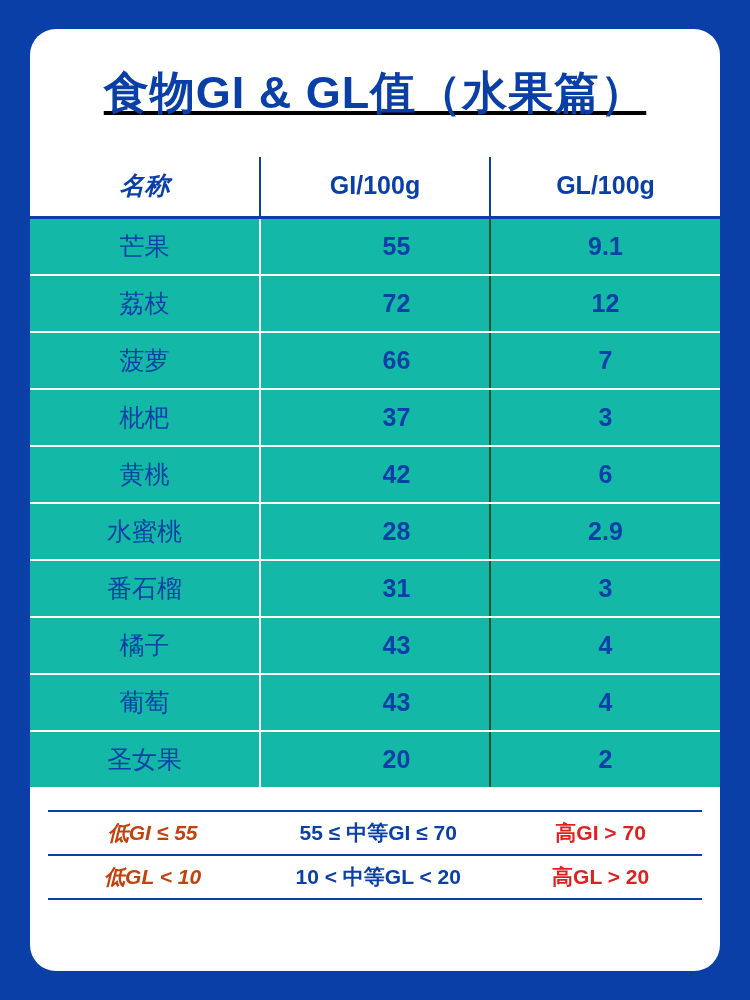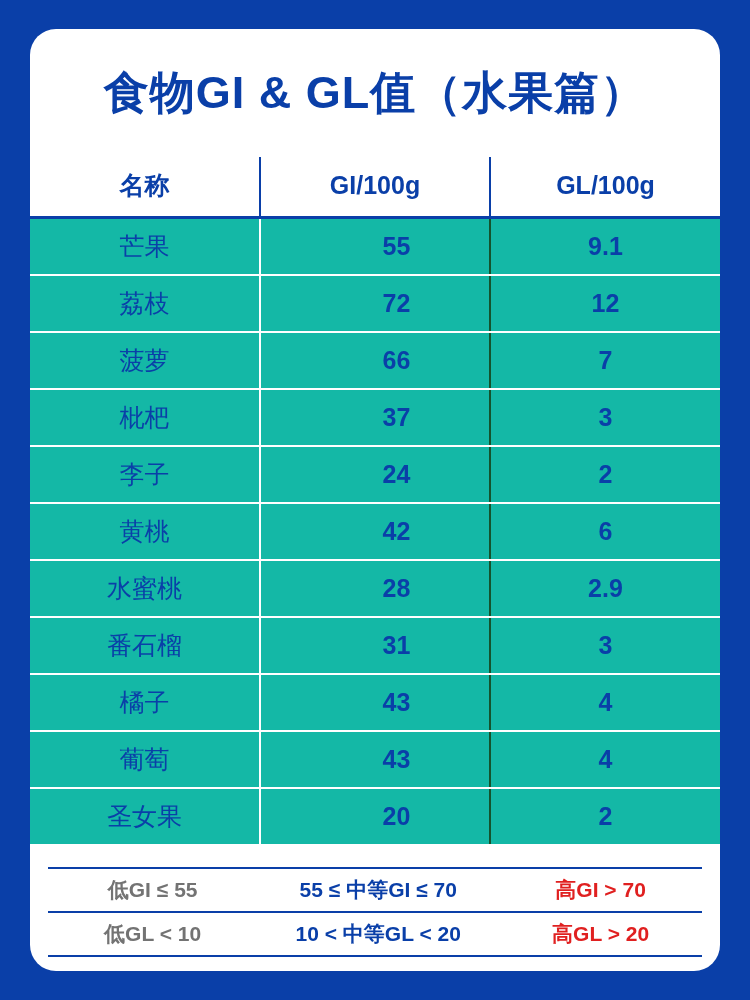--- a/index.html
+++ b/index.html
@@ -25,20 +25,21 @@
     overflow: hidden;
     display: flex;
     flex-direction: column;
   }
   .title-area {
     height: 128px;
     display: flex;
     align-items: center;
     justify-content: center;
     flex: none;
+    text-decoration: underline;
   }
   .title {
     font-size: 45px;
     font-weight: bold;
     color: #0a3fa8;
     letter-spacing: 1px;
     white-space: nowrap;
   }
   .table {
     width: 100%;
@@ -47,21 +48,21 @@
   }
   .head-row th {
     font-size: 25px;
     font-weight: bold;
     color: #0a3fa8;
     padding: 12px 0 14px 0;
     text-align: center;
     background: #ffffff;
     border-bottom: 3px solid #0a3fa8;
   }
-  .head-row th.col-name { border-right: 2px solid #0a3fa8; }
+  .head-row th.col-name { border-right: 2px solid #0a3fa8; font-style: italic; }
   .head-row th.col-gi { border-right: 2px solid #0a3fa8; }
   .body-row td {
     font-size: 25px;
     color: #0a3fa8;
     text-align: center;
     padding: 11px 0;
     background: #14b8a6;
     border-bottom: 2px solid #ffffff;
   }
   .body-row td.col-name {
@@ -88,21 +89,21 @@
     border-bottom: 2px solid #0a3fa8;
     height: 44px;
   }
   .legend-cell {
     flex: 1;
     text-align: center;
     font-size: 21px;
     font-weight: bold;
     white-space: nowrap;
   }
-  .legend-cell.low { color: #737373; flex: 0 0 32%; }
+  .legend-cell.low { color: #c2410c; flex: 0 0 32%; font-style: italic; }
   .legend-cell.mid { color: #0a3fa8; flex: 0 0 37%; }
   .legend-cell.high { color: #e02020; flex: 0 0 31%; }
   .fill { flex: 1; }
 </style>
 </head>
 <body>
 
 <div class="card">
 
   <div class="title-area">
@@ -130,25 +131,20 @@
       </tr>
       <tr class="body-row">
         <td class="col-name">菠萝</td>
         <td class="col-gi">66</td>
         <td class="col-gl">7</td>
       </tr>
       <tr class="body-row">
         <td class="col-name">枇杷</td>
         <td class="col-gi">37</td>
         <td class="col-gl">3</td>
-      </tr>
-      <tr class="body-row">
-        <td class="col-name">李子</td>
-        <td class="col-gi">24</td>
-        <td class="col-gl">2</td>
       </tr>
       <tr class="body-row">
         <td class="col-name">黄桃</td>
         <td class="col-gi">42</td>
         <td class="col-gl">6</td>
       </tr>
       <tr class="body-row">
         <td class="col-name">水蜜桃</td>
         <td class="col-gi">28</td>
         <td class="col-gl">2.9</td>

